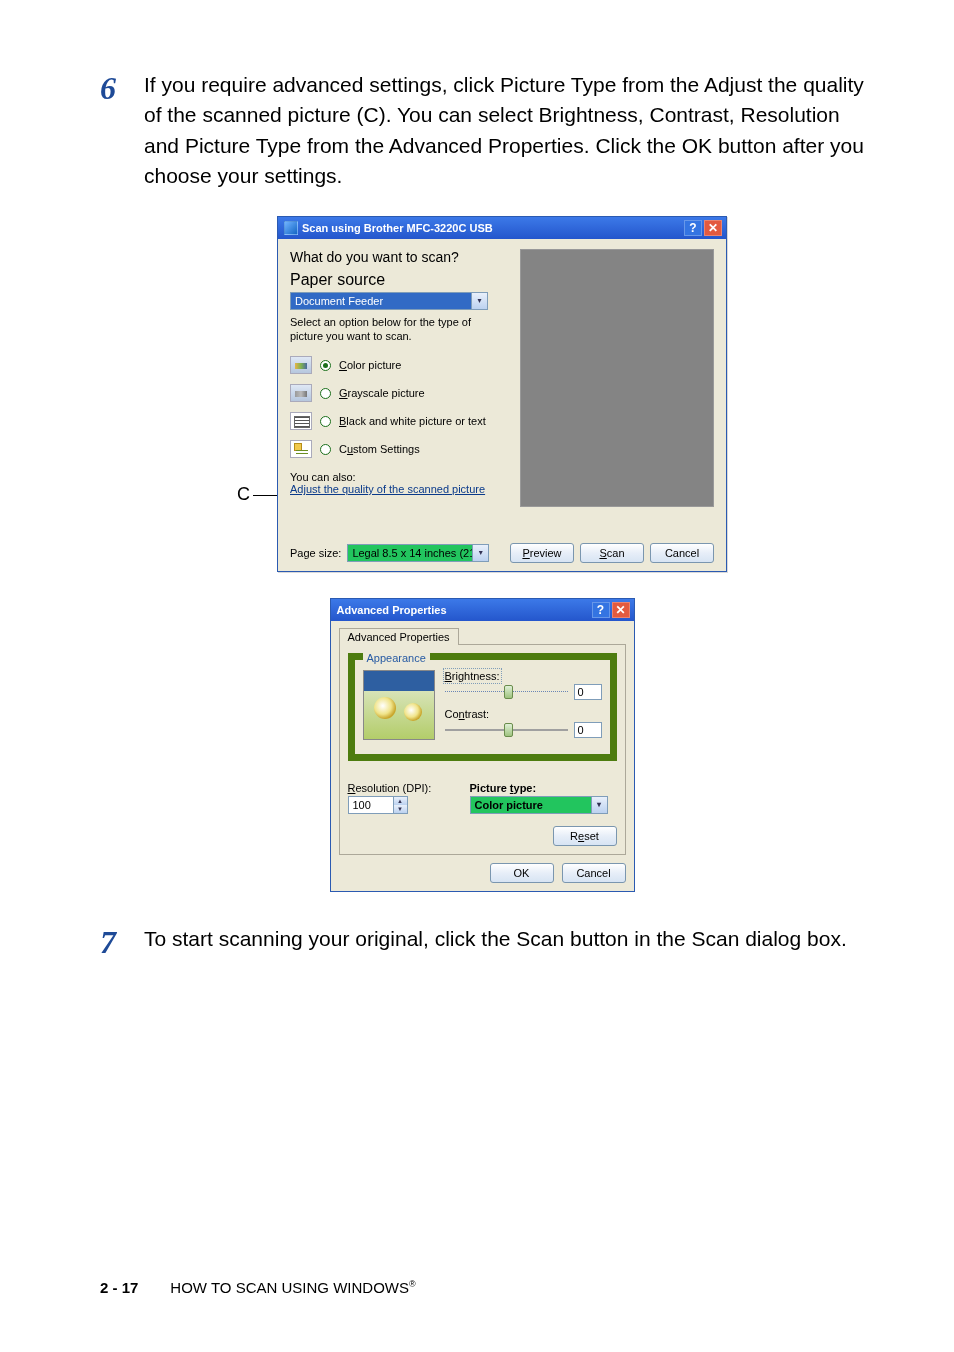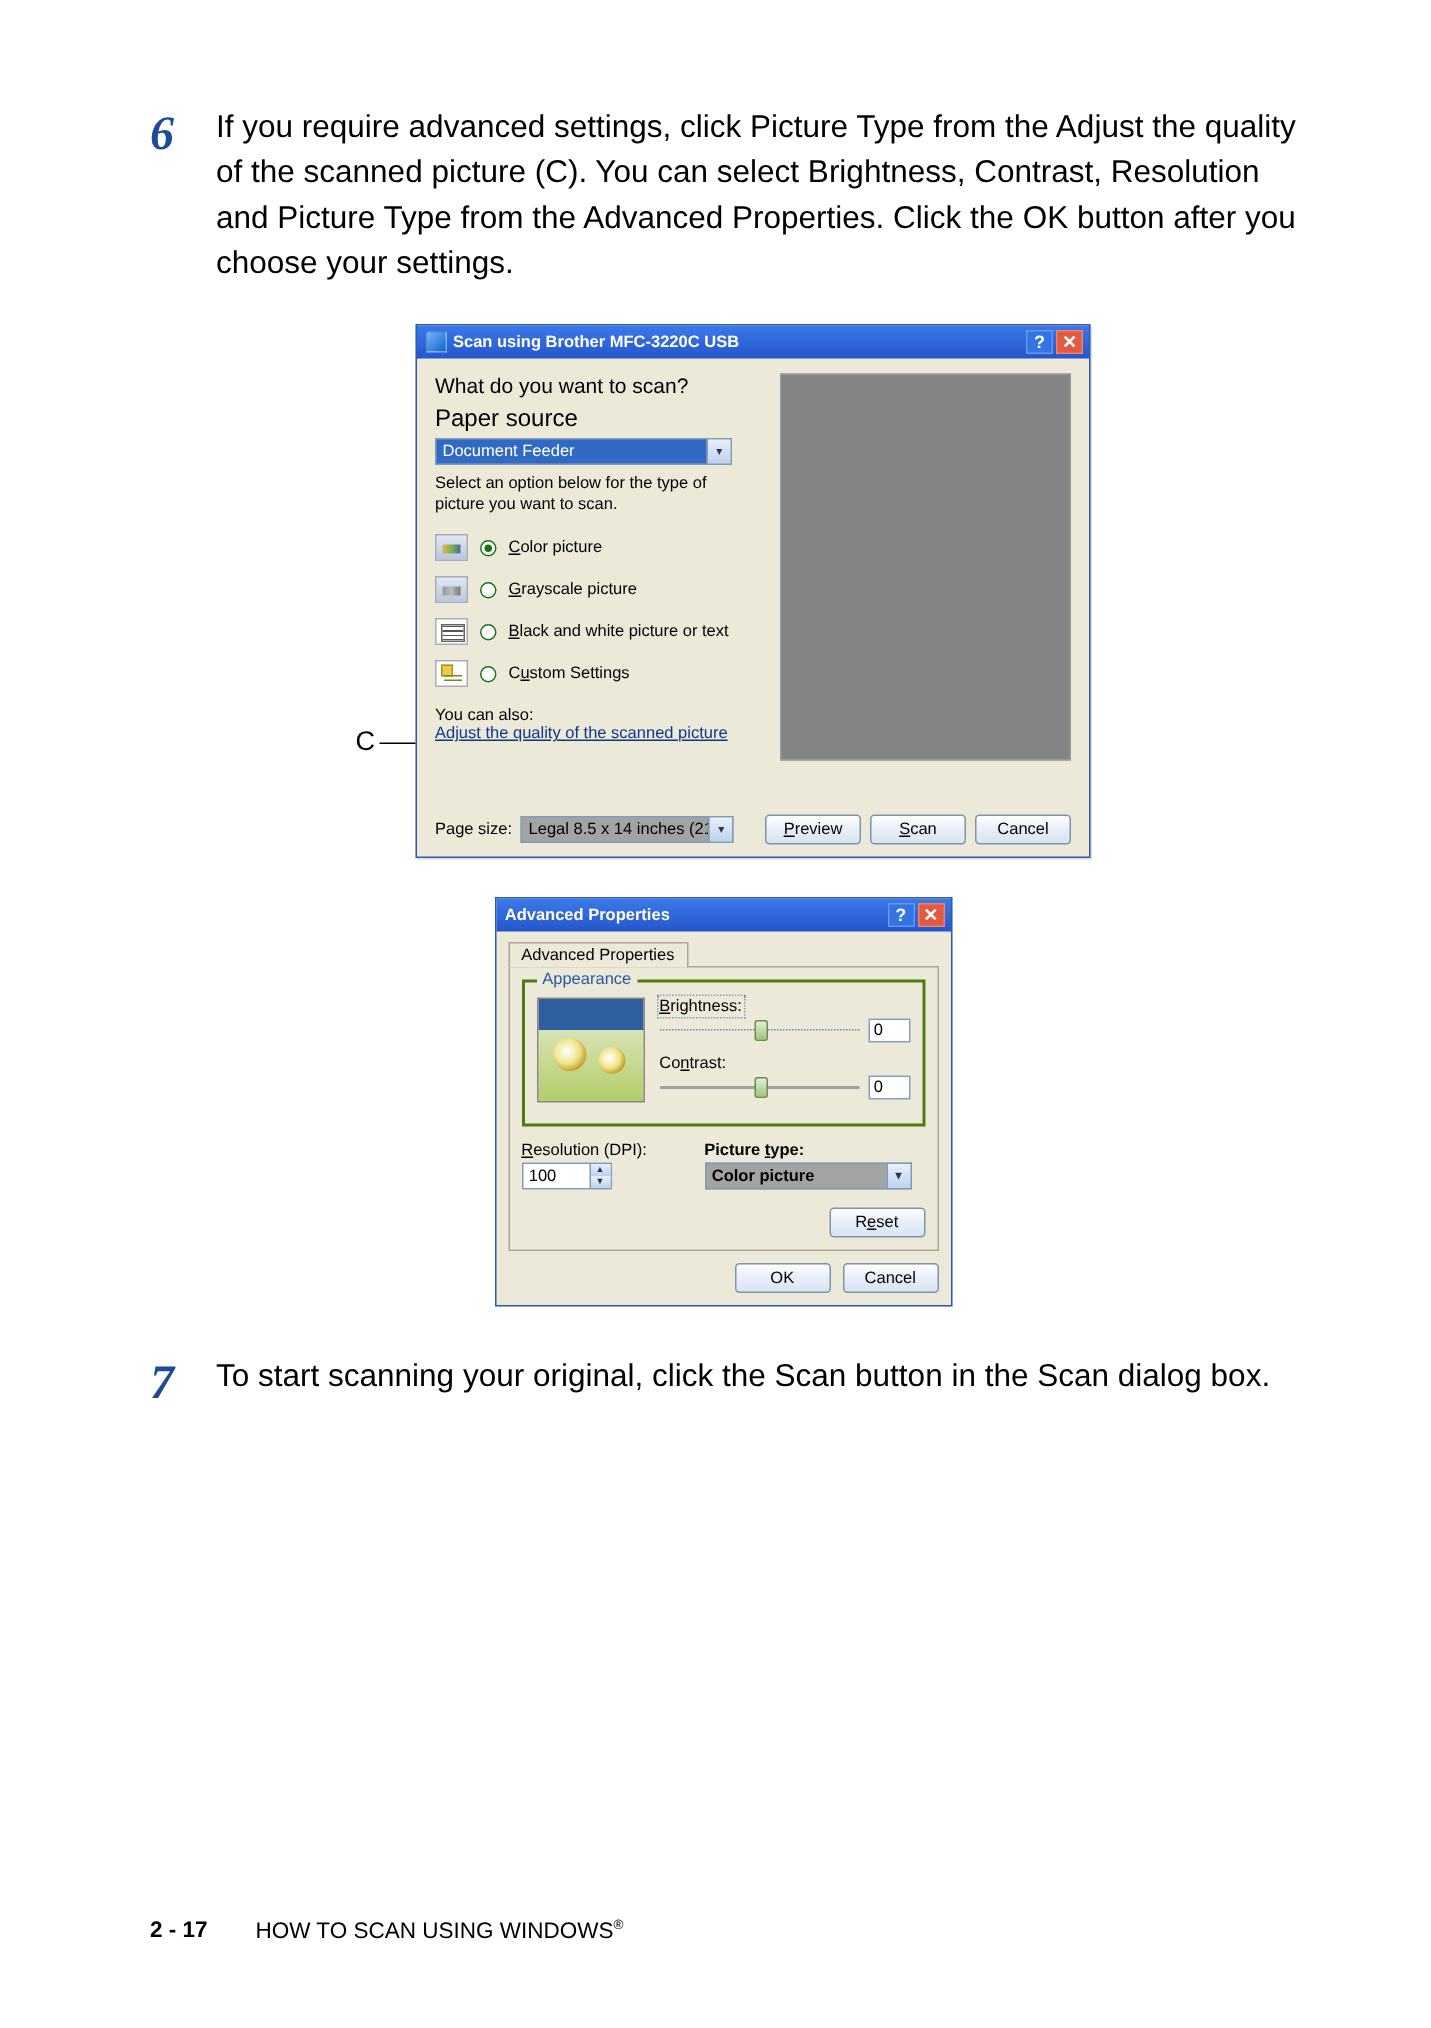--- a/index.html
+++ b/index.html
@@ -138,21 +138,21 @@
   }
   .dlg-left .lbl {
     font-size: 16px;
     margin-bottom: 3px;
   }
   .combo {
     display: flex;
     align-items: center;
     height: 18px;
     border: 1px solid #7f9db9;
-    background: #a3a3a3;
+    background: #22c55e;
     font-size: 11px;
     box-sizing: border-box;
   }
   .combo .csel {
     flex: 1;
     background: #316ac5;
     color: #fff;
     padding: 1px 4px;
     line-height: 14px;
     overflow: hidden;
@@ -295,21 +295,21 @@
     position: relative;
     top: 1px;
     z-index: 2;
   }
   .tab-pane {
     border: 1px solid #aca899;
     background: #ece9d8;
     padding: 8px;
   }
   .grp {
-    border: 2px solid #4d7c0f;
+    border: 7px solid #4d7c0f;
     position: relative;
     padding: 10px 8px 8px 8px;
   }
   .grp .gtitle {
     position: absolute;
     top: -8px; left: 8px;
     background: #ece9d8;
     padding: 0 4px;
     color: #275aa3;
   }
@@ -347,21 +347,21 @@
   .track .thumb-h{
     position:absolute; top:0; width:9px; height:14px;
     background:linear-gradient(to bottom,#dff0d6,#9fc37f);
     border:1px solid #6a8c4c; box-sizing:border-box;
     border-radius:2px;
   }
   .numbox {
     width:28px; height:16px; border:1px solid #7f9db9; background:#fff;
     font-size:11px; padding:0 3px; line-height:14px; box-sizing:border-box;
   }
-  .res-row { display:flex; gap:18px; margin-top:10px; }
+  .res-row { display:flex; gap:18px; margin-top:21px; }
   .res-col { display:flex; flex-direction:column; gap:2px; }
   .spin {
     display:flex; width:60px; height:18px; border:1px solid #7f9db9; background:#fff; box-sizing:border-box;
   }
   .spin .sval { flex:1; padding:0 4px; line-height:16px; font-size:11px;}
   .spin .sbtns { width:14px; display:flex; flex-direction:column;}
   .spin .sbtns div{
     flex:1;border-left:1px solid #7f9db9;background:linear-gradient(to bottom,#e9f0fb,#bcd2f0);
     display:flex;align-items:center;justify-content:center;font-size:6px;color:#335;
   }

